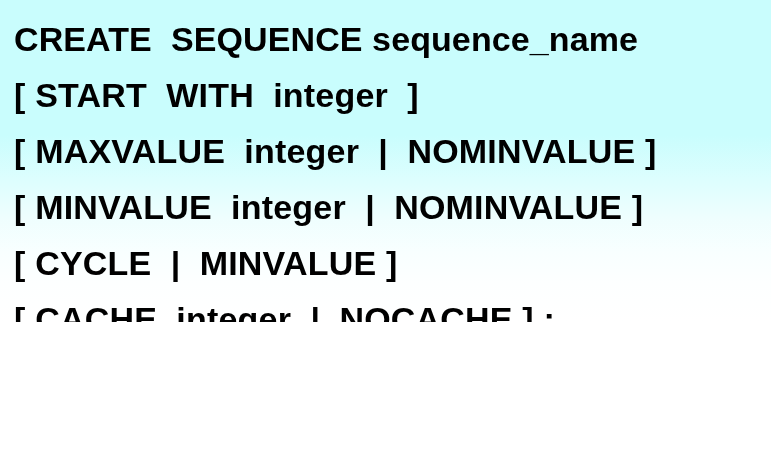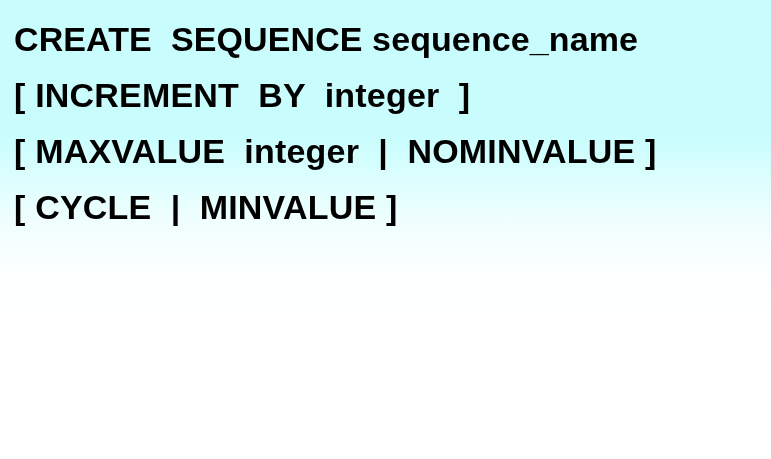--- a/index.html
+++ b/index.html
@@ -59,23 +59,25 @@
 </style>
 </head>
 <body>
 
 <div id="slide">
 
   <div id="syntax-block">
 
     <div class="syntax-line heading">CREATE  SEQUENCE sequence_name</div>
 
+    <div class="syntax-line">[ START  WITH  integer  ]</div>
 
-    <div class="syntax-line">[ INCREMENT  BY  integer  ]</div>
 
     <div class="syntax-line">[ MAXVALUE  integer  |  NOMINVALUE ]</div>
 
+    <div class="syntax-line">[ MINVALUE  integer  |  NOMINVALUE ]</div>
 
     <div class="syntax-line">[ CYCLE  |  MINVALUE ]</div>
 
+    <div class="syntax-line">[ CACHE  integer  |  NOCACHE ] ;</div>
 
   </div>
 </div>
 
 </body></html>

